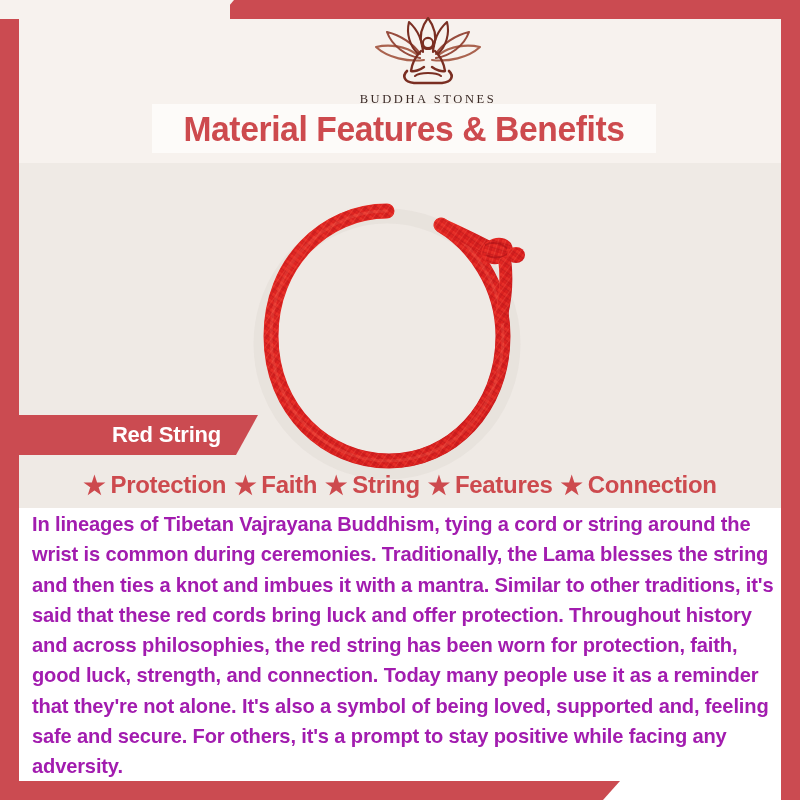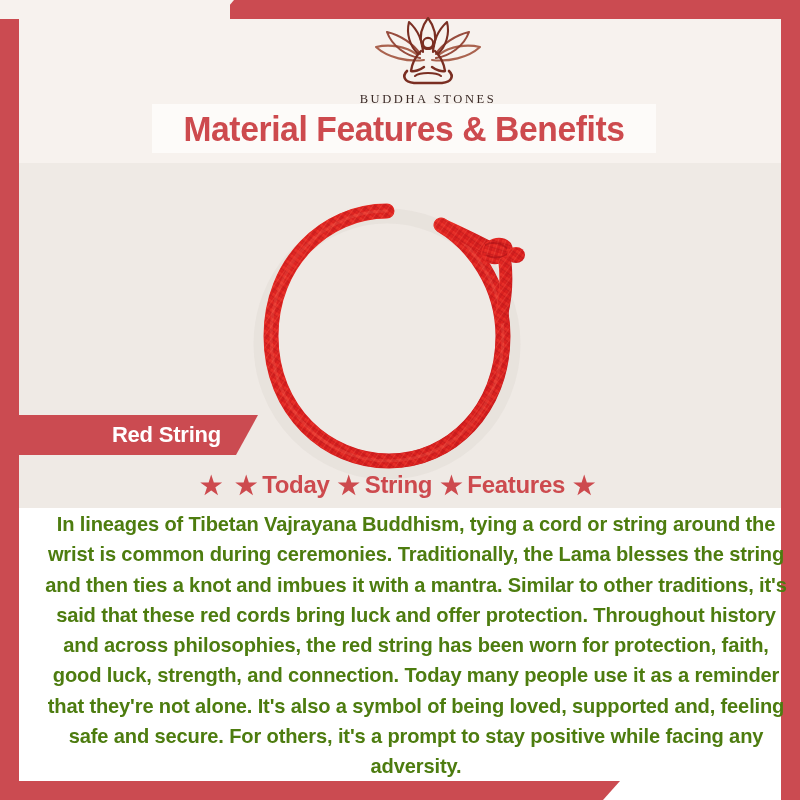--- a/index.html
+++ b/index.html
@@ -185,29 +185,29 @@
     display: inline-block;
     line-height: 1;
     font-size: 25px;
     margin-right: 5px;
     color: #cd4a4e;
   }
 
   
   .body-copy {
     position: absolute;
-    left: 42px; top: 509px;
+    left: 32px; top: 509px;
     width: 748px;
-    color: #4d7c0f;
+    color: #a21caf;
     font-size: 20.1px;
     line-height: 30.3px;
     font-weight: bold;
     font-family: "Liberation Sans Narrow", "Liberation Sans", sans-serif;
     letter-spacing: -0.15px;
-    text-align: center;
+    text-align: left;
   }
 </style>
 </head>
 <body>
 
 <div id="infographic">
 
   <div class="band-top"></div>
   <div class="band-mid"></div>
   <div class="band-bottom"></div>
@@ -305,33 +305,35 @@
       </svg>
     </span>
   </div>
 
   <div class="ribbon"></div>
   <div class="ribbon-text">Red String</div>
 
   <div class="benefits">
     <span class="benefit">
       <span class="star">★</span>
-    </span>
-    <span class="benefit">
-      <span class="star">★</span>
-      <span>Today</span>
+      <span>Protection</span>
+    </span>
+    <span class="benefit">
+      <span class="star">★</span>
+      <span>Faith</span>
     </span>
     <span class="benefit">
       <span class="star">★</span>
       <span>String</span>
     </span>
     <span class="benefit">
       <span class="star">★</span>
       <span>Features</span>
     </span>
     <span class="benefit">
       <span class="star">★</span>
+      <span>Connection</span>
     </span>
   </div>
 
   <div class="body-copy">In lineages of Tibetan Vajrayana Buddhism, tying a cord or string around the wrist is common during ceremonies. Traditionally, the Lama blesses the string and then ties a knot and imbues it with a mantra. Similar to other traditions, it's said that these red cords bring luck and offer protection. Throughout history and across philosophies, the red string has been worn for protection, faith, good luck, strength, and connection. Today many people use it as a reminder that they're not alone. It's also a symbol of being loved, supported and, feeling safe and secure. For others, it's a prompt to stay positive while facing any adversity.</div>
 
 </div>
 
 </body></html>

